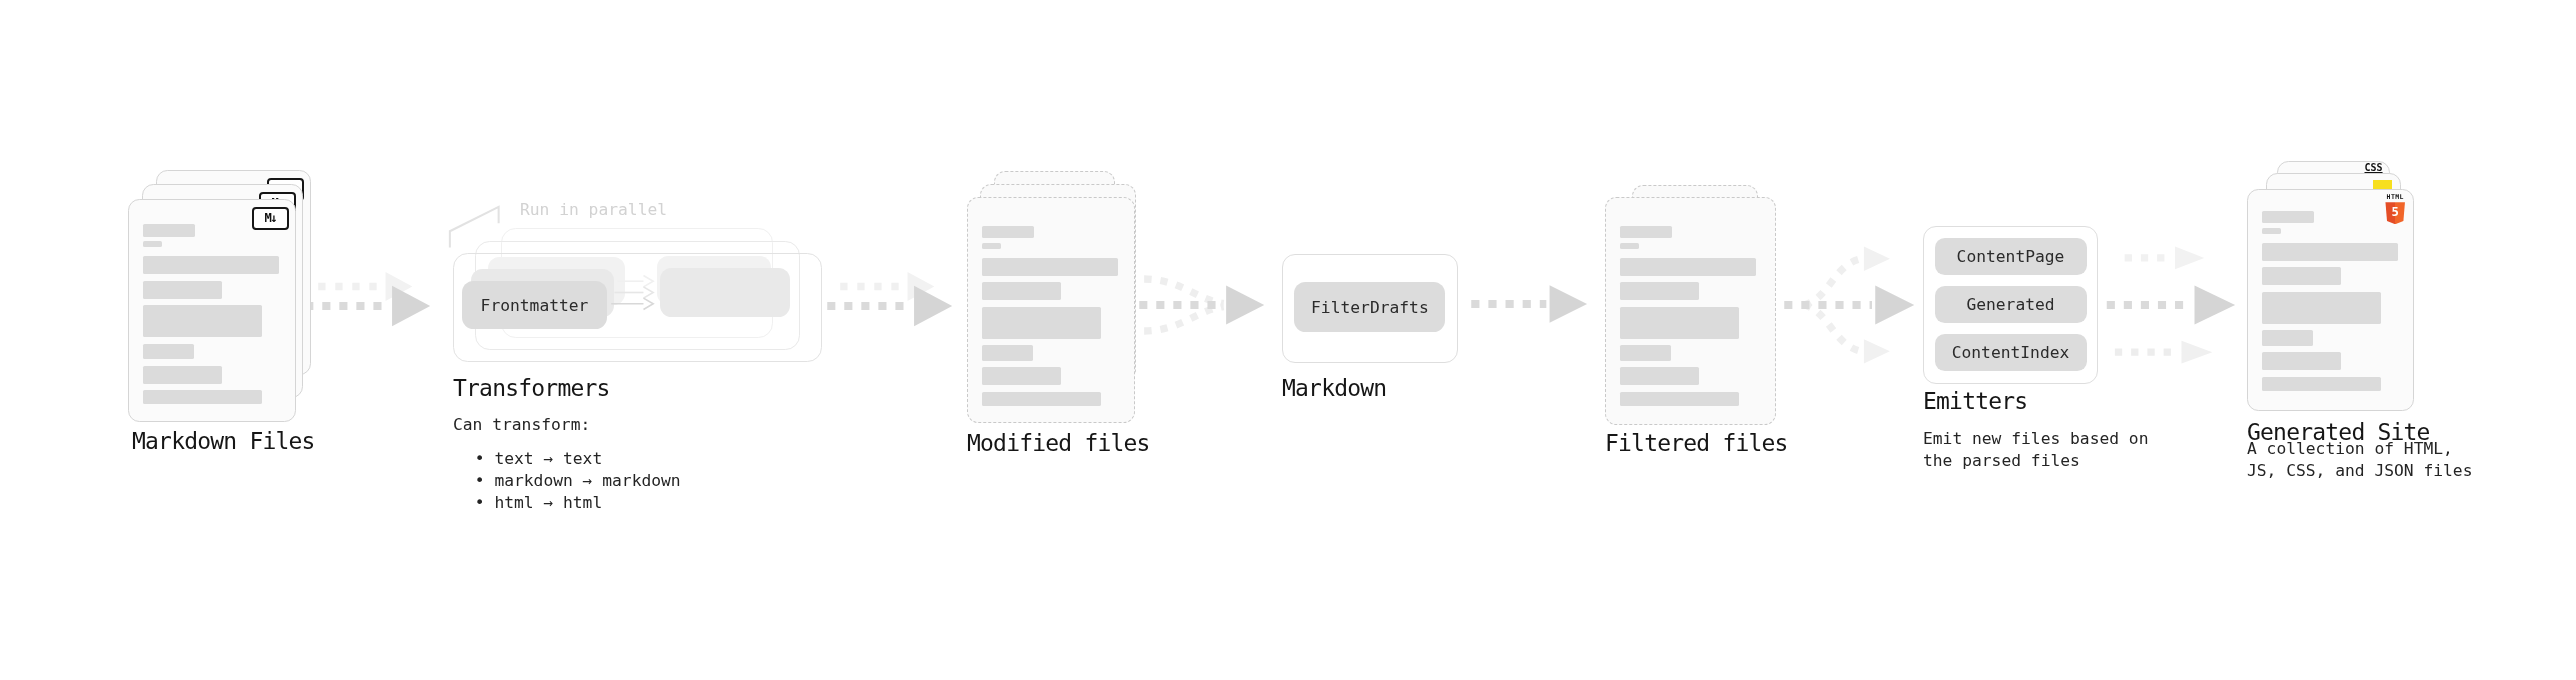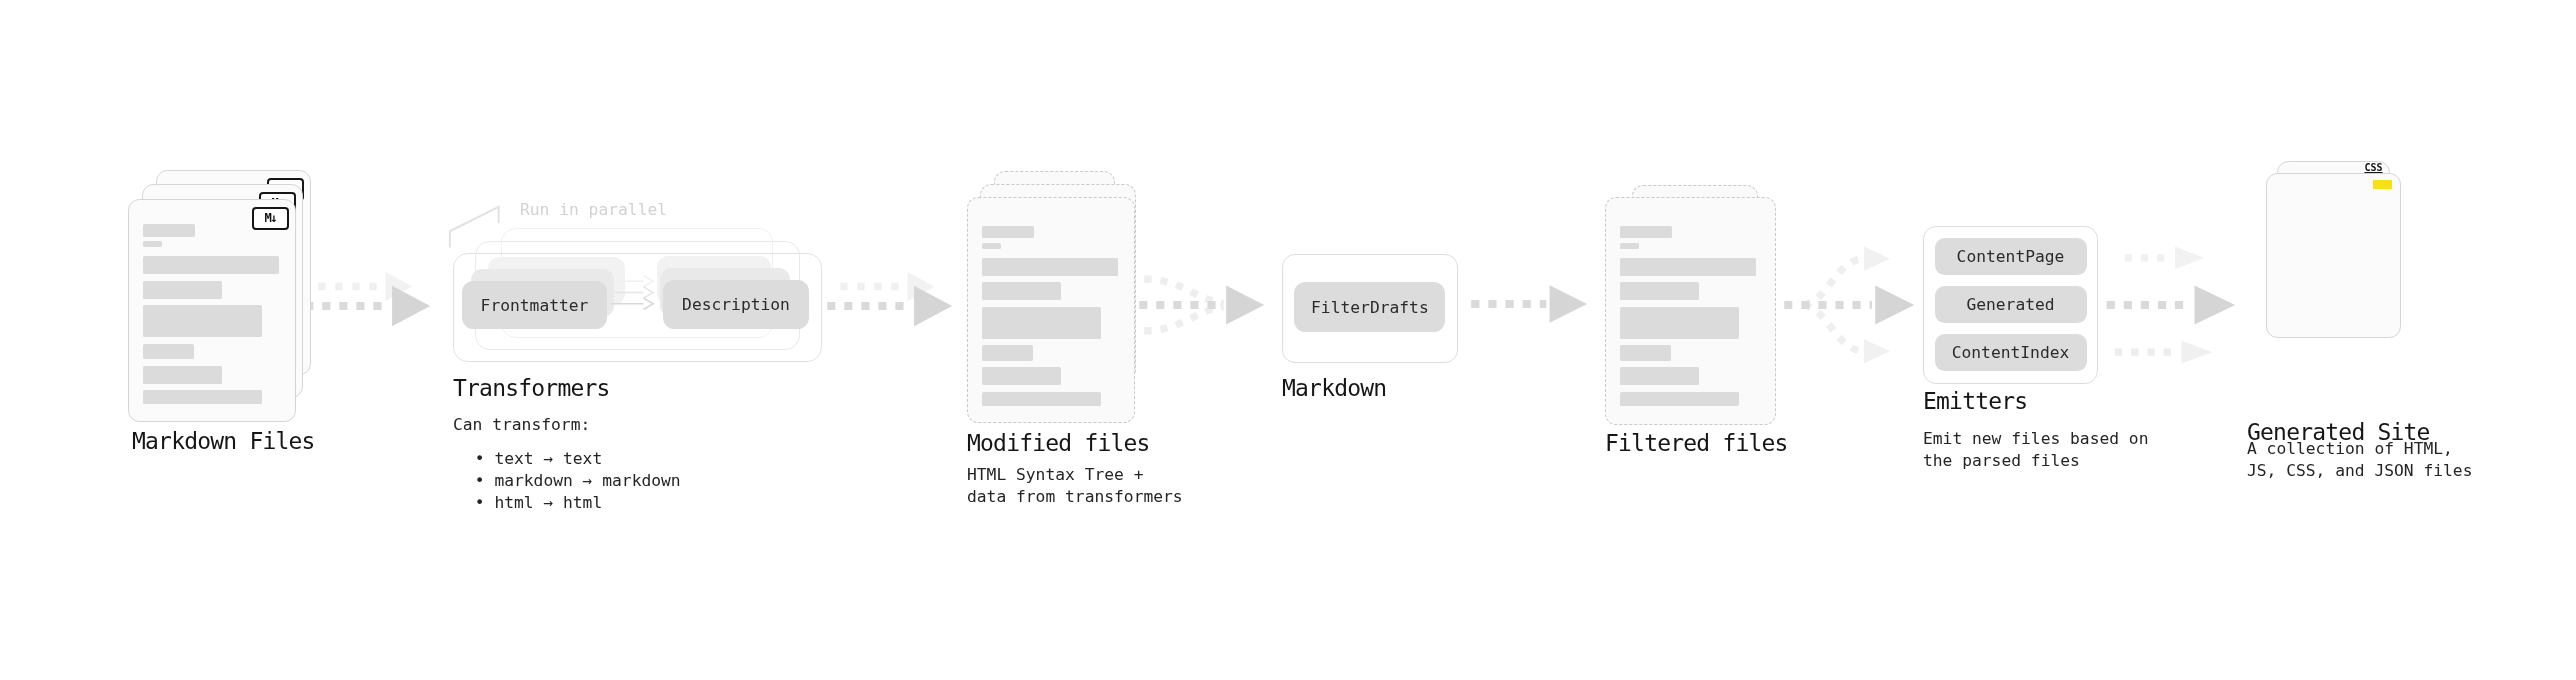--- a/index.html
+++ b/index.html
@@ -99,21 +99,20 @@
     <polyline points="6,56 6,36 66,6 66,26" fill="none" stroke="#e2e2e2" stroke-width="2.5"></polyline>
   </svg>
   <div class="faint-note" style="left:520px;top:200px">Run in parallel</div>
 
   <div class="chip ghost3 z1" style="left:488px;top:257px;width:137px;height:48px"></div>
   <div class="chip ghost2 z2" style="left:471px;top:269px;width:143px;height:48px"></div>
   <div class="chip z3" style="left:462px;top:281px;width:145px;height:48px">Frontmatter</div>
 
   <div class="chip ghost3 z1" style="left:657px;top:256px;width:114px;height:49px"></div>
   <div class="chip ghost2 z2" style="left:660px;top:268px;width:130px;height:49px"></div>
-  <div class="chip z3" style="left:663px;top:280px;width:146px;height:49px">Description</div>
 
   <svg class="z4" style="left:608px;top:273px" width="50" height="39" viewBox="0 0 62 48">
     <line x1="12" y1="10" x2="44" y2="10" stroke="#f0f0f0" stroke-width="2"></line>
     <polyline points="44,3 56,10 44,17" fill="none" stroke="#f0f0f0" stroke-width="2"></polyline>
     <line x1="8" y1="24" x2="44" y2="24" stroke="#e6e6e6" stroke-width="2"></line>
     <polyline points="44,17 56,24 44,31" fill="none" stroke="#e6e6e6" stroke-width="2"></polyline>
     <line x1="4" y1="38" x2="44" y2="38" stroke="#d8d8d8" stroke-width="2"></line>
     <polyline points="44,31 56,38 44,45" fill="none" stroke="#d8d8d8" stroke-width="2"></polyline>
   </svg>
 
@@ -140,22 +139,20 @@
         <div style="width: 18.7px; height: 5.7px; margin-bottom: 9px;"></div>
         <div style="width: 136px; height: 18px; margin-bottom: 6.5px;"></div>
         <div style="width: 79px; height: 18px; margin-bottom: 6.5px;"></div>
         <div style="width: 119px; height: 32px; margin-bottom: 6.5px;"></div>
         <div style="width: 51px; height: 15.4px; margin-bottom: 6.5px;"></div>
         <div style="width: 79px; height: 18px; margin-bottom: 6.5px;"></div>
         <div style="width: 119px; height: 14px; margin-bottom: 0px;"></div>
       </div>
   </div>
   <div class="title" style="left:967px;top:430px">Modified files</div>
-  <div class="caption" style="left:967px;top:464px">HTML Syntax Tree +
-data from transformers</div>
 
   <svg style="left:1136px;top:266px" width="138" height="78" viewBox="0 0 170 96">
     <path d="M10,16 C55,16 75,42 108,46" fill="none" stroke="#eeeeee" stroke-width="9" stroke-dasharray="9 11"></path>
     <path d="M10,80 C55,80 75,54 108,50" fill="none" stroke="#eeeeee" stroke-width="9" stroke-dasharray="9 11"></path>
     <line x1="4" y1="48" x2="106" y2="48" stroke="#dadada" stroke-width="10" stroke-dasharray="10 11"></line>
     <polygon points="111,24 111,72 158,48" fill="#d5d5d5"></polygon>
   </svg>
 
   <div class="panel" style="left:1282px;top:254px;width:174px;height:107px">
     <div class="chip" style="left:11.4px;top:27px;width:151px;height:50px">FilterDrafts</div>
@@ -213,18 +210,36 @@
 
   <div class="doc solid z1" style="left:2277px;top:161px;width:111px;height:146px">
     <div class="css-badge">
       <span class="css-text">CSS</span>
       <div class="css-bar"></div>
     </div>
   </div>
   <div class="doc solid z2" style="left:2266px;top:173px;width:133px;height:163px">
     <div class="js-badge"></div>
   </div>
+  <div class="doc solid z3" style="left:2247px;top:189px;width:165px;height:220px">
+    <div class="h5-badge">
+      <div class="h5-label">HTML</div>
+      <div class="h5-shield">
+        <span>5</span>
+      </div>
+    </div>
+    <div class="doc-bars" style="top:21px">
+        <div style="width: 52px; height: 12.2px; margin-bottom: 4.9px;"></div>
+        <div style="width: 18.7px; height: 5.7px; margin-bottom: 9px;"></div>
+        <div style="width: 136px; height: 18px; margin-bottom: 6.5px;"></div>
+        <div style="width: 79px; height: 18px; margin-bottom: 6.5px;"></div>
+        <div style="width: 119px; height: 32px; margin-bottom: 6.5px;"></div>
+        <div style="width: 51px; height: 15.4px; margin-bottom: 6.5px;"></div>
+        <div style="width: 79px; height: 18px; margin-bottom: 6.5px;"></div>
+        <div style="width: 119px; height: 14px; margin-bottom: 0px;"></div>
+      </div>
+  </div>
   <div class="title" style="left:2247px;top:419px">Generated Site</div>
   <div class="caption" style="left:2247px;top:438px">A collection of HTML,
 JS, CSS, and JSON files</div>
 
 </div>
 
 
 </body></html>

